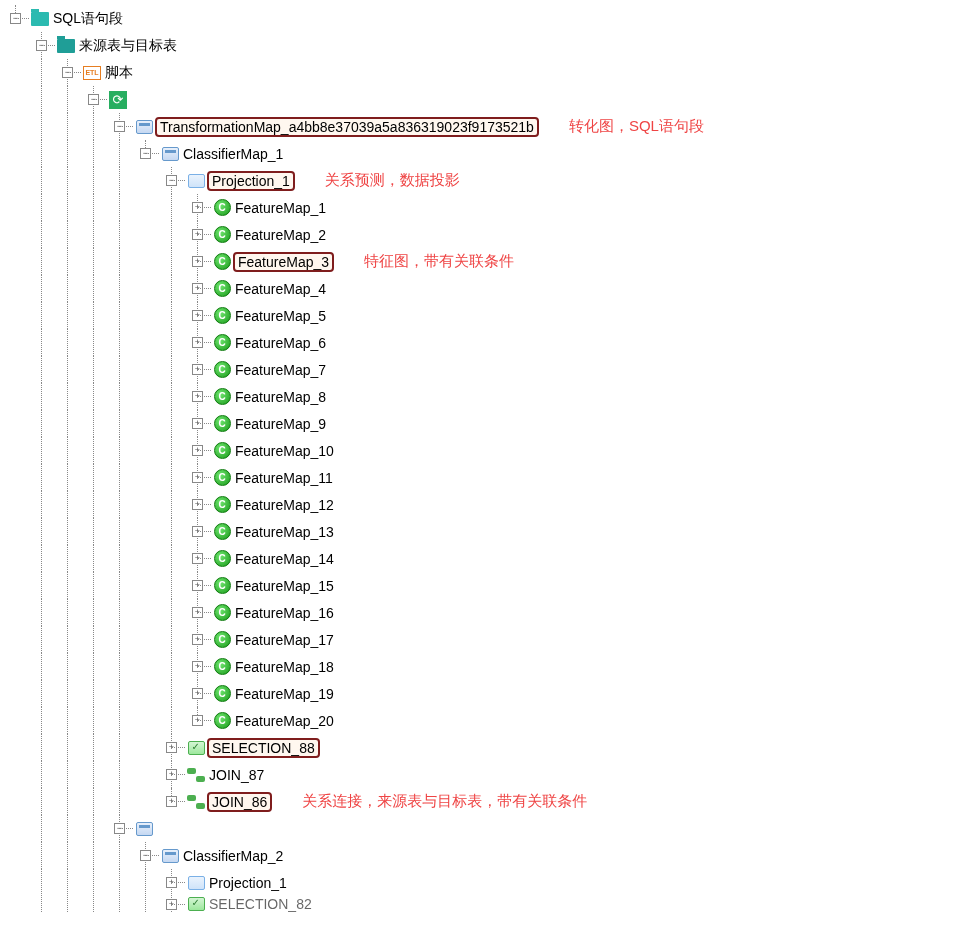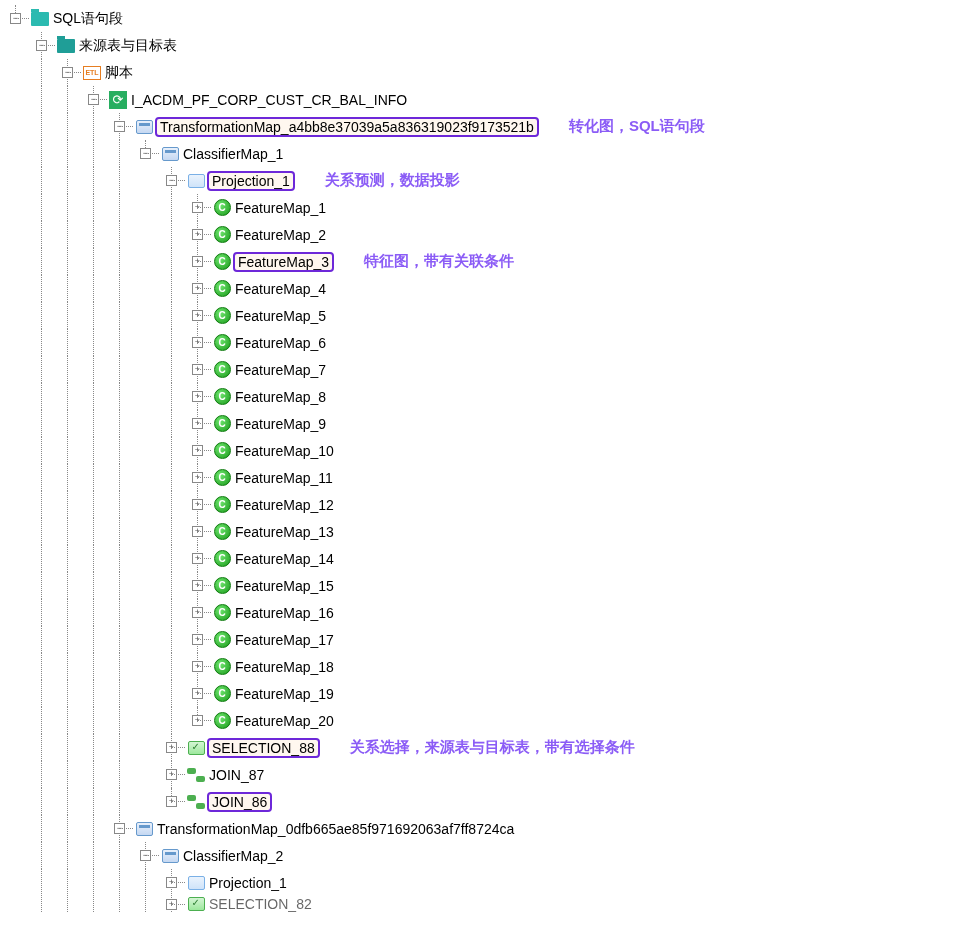--- a/index.html
+++ b/index.html
@@ -174,30 +174,29 @@
   content: "";
   position: absolute;
   width: 9px; height: 6px;
   background: #4caf50;
   border-radius: 2px;
 }
 .icon-join::before { left: 0; top: 0; }
 .icon-join::after { right: 0; bottom: 0; }
 .label { padding: 1px 2px; }
 .hi {
-  border: 2px solid #6d28d9;
+  border: 2px solid #7f1d1d;
   border-radius: 4px;
   padding: 0 3px;
   background: #fff7ef;
 }
 .ann {
   margin-left: 30px;
-  color: #8b5cf6;
+  color: #ef4444;
   font-size: 15px;
-  font-weight: bold;
 }
 </style>
 </head>
 <body>
 
 <div class="tree">
 
 <div class="node">
   <span class="indent el">
         <span class="toggle">−</span>
@@ -234,21 +233,20 @@
 <div class="node">
   <span class="indent"></span>
   <span class="indent line"></span>
   <span class="indent line"></span>
   <span class="indent line tee">
         <span class="toggle">−</span>
       </span>
   <span class="icon">
         <span class="icon-refresh">⟳</span>
       </span>
-  <span class="label">I_ACDM_PF_CORP_CUST_CR_BAL_INFO</span>
 </div>
 
 <div class="node">
   <span class="indent"></span>
   <span class="indent line"></span>
   <span class="indent line"></span>
   <span class="indent line"></span>
   <span class="indent line tee">
         <span class="toggle">−</span>
       </span>
@@ -622,21 +620,20 @@
   <span class="indent line"></span>
   <span class="indent line"></span>
   <span class="indent"></span>
   <span class="indent line tee">
         <span class="toggle">+</span>
       </span>
   <span class="icon">
         <span class="icon-sel"></span>
       </span>
   <span class="label hi">SELECTION_88</span>
-  <span class="ann">关系选择，来源表与目标表，带有选择条件</span>
 </div>
 
 <div class="node">
   <span class="indent"></span>
   <span class="indent line"></span>
   <span class="indent line"></span>
   <span class="indent line"></span>
   <span class="indent line"></span>
   <span class="indent"></span>
   <span class="indent line tee">
@@ -655,34 +652,34 @@
   <span class="indent line"></span>
   <span class="indent line"></span>
   <span class="indent"></span>
   <span class="indent el">
         <span class="toggle">+</span>
       </span>
   <span class="icon">
         <span class="icon-join"></span>
       </span>
   <span class="label hi">JOIN_86</span>
+  <span class="ann">关系连接，来源表与目标表，带有关联条件</span>
 </div>
 
 <div class="node">
   <span class="indent"></span>
   <span class="indent line"></span>
   <span class="indent line"></span>
   <span class="indent line"></span>
   <span class="indent line tee">
         <span class="toggle">−</span>
       </span>
   <span class="icon">
         <span class="icon-map"></span>
       </span>
-  <span class="label">TransformationMap_0dfb665ae85f971692063af7ff8724ca</span>
 </div>
 
 <div class="node">
   <span class="indent"></span>
   <span class="indent line"></span>
   <span class="indent line"></span>
   <span class="indent line"></span>
   <span class="indent line"></span>
   <span class="indent line tee">
         <span class="toggle">−</span>

